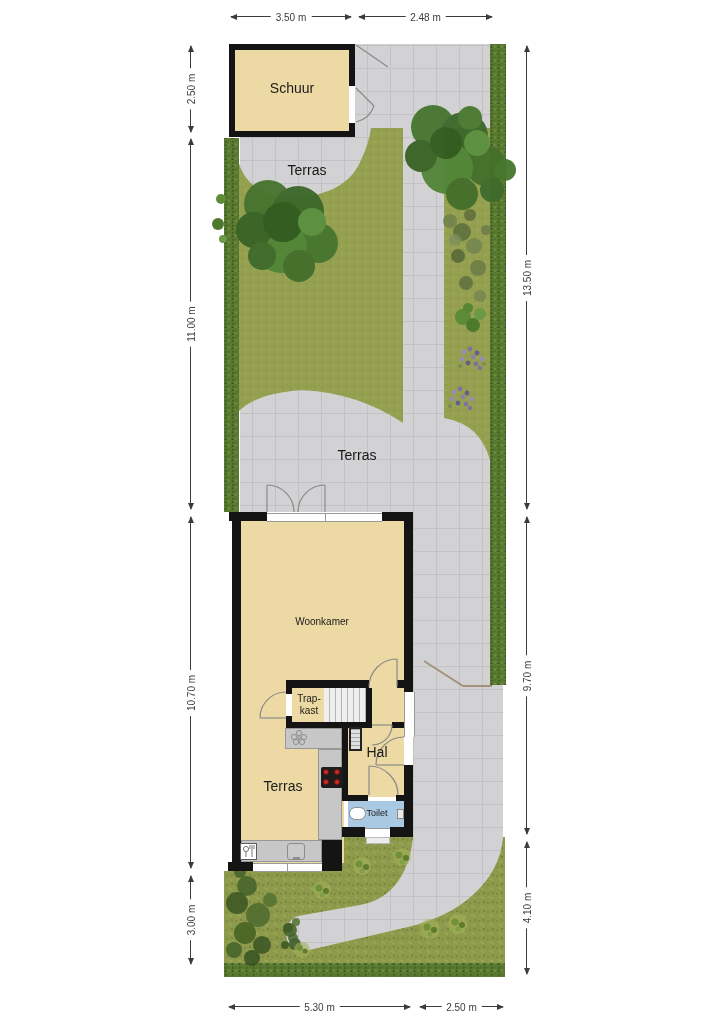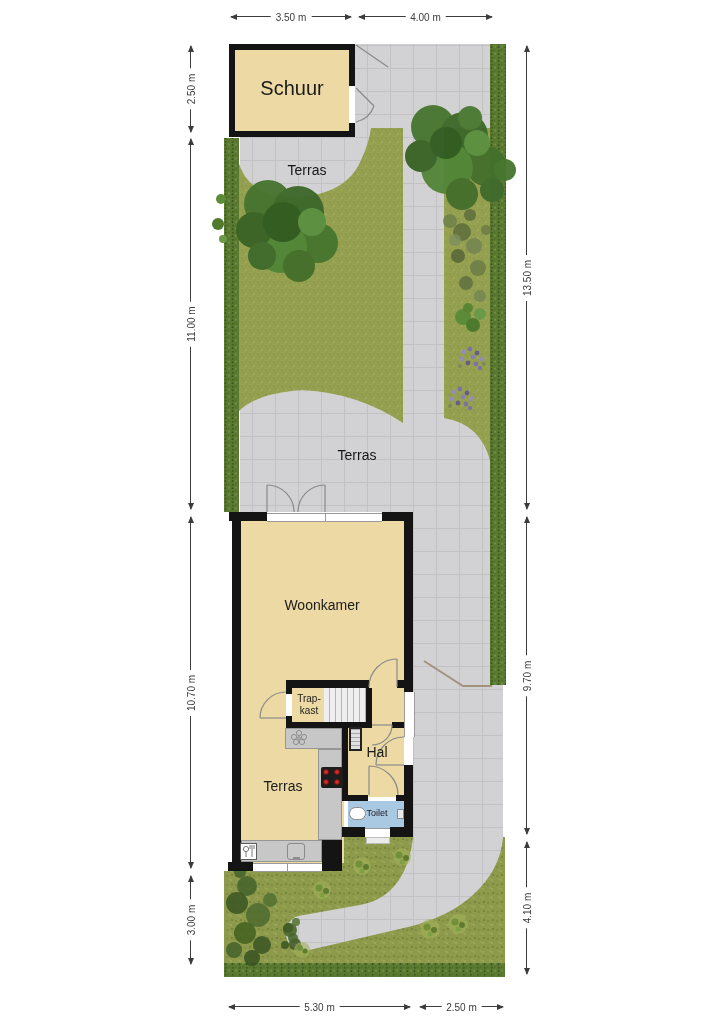--- a/index.html
+++ b/index.html
@@ -34,23 +34,23 @@
                border:1px solid #8b8b8b;box-sizing:border-box;}
   .dishwasher{position:absolute;left:240px;top:843px;width:17px;height:17px;background:#fff;
               border:1px solid #5c5c5c;box-sizing:border-box;}
   .sink-sq{position:absolute;left:287px;top:843px;width:18px;height:17px;background:#c9c9c9;
            border:1px solid #8b8b8b;border-radius:3px;box-sizing:border-box;}
   .sink-sq i{position:absolute;left:5px;top:13px;width:7px;height:2px;background:#8f8f8f;}
   .doorstep{position:absolute;left:366px;top:837px;width:24px;height:7px;background:#ececec;border:1px solid #bcbcbc;box-sizing:border-box;}
   
   .rlab{position:absolute;transform:translate(-50%,-50%);color:#1b1b1b;white-space:nowrap;
         text-align:center;line-height:1.15;}
-  .lab-big{font-size:20px;}
+  .lab-big{font-size:14px;}
   .lab-area{font-size:14px;color:#161616;}
-  .lab-room{font-size:14px;}
+  .lab-room{font-size:10px;margin-top:17px;}
   .lab-sm{font-size:14px;}
   .lab-xs{font-size:10px;}
   
   .dim{position:absolute;}
   .dim .dl{position:absolute;background:#3c3c3c;}
   .dim .lab{position:absolute;background:#fff;padding:0 5px;font-size:10px;color:#3c3c3c;white-space:nowrap;}
   .dim-h{height:14px;}
   .dim-h .dl{left:1px;right:1px;top:6px;height:1px;}
   .dim-h::before{content:"";position:absolute;left:0;top:4px;width:0;height:0;
       border-top:3px solid transparent;border-bottom:3px solid transparent;border-right:7px solid #3c3c3c;}
@@ -378,21 +378,21 @@
   <div class="rlab lab-sm" style="left:283px;top:786px;">Terras</div>
   <div class="rlab lab-sm" style="left:377px;top:752px;">Hal</div>
   <div class="rlab" style="left:377px;top:813px;font-size:9px;">Toilet</div>
 
   <div class="dim dim-h" style="left:230px;top:10px;width:122px;">
     <span class="dl"></span>
       <span class="lab">3.50 m</span>
     </div>
   <div class="dim dim-h" style="left:358px;top:10px;width:135px;">
     <span class="dl"></span>
-      <span class="lab">4.00 m</span>
+      <span class="lab">2.48 m</span>
     </div>
 
   <div class="dim dim-v" style="left:184px;top:45px;height:88px;">
     <span class="dl"></span>
       <span class="lab">2.50 m</span>
     </div>
   <div class="dim dim-v" style="left:184px;top:138px;height:372px;">
     <span class="dl"></span>
       <span class="lab">11.00 m</span>
     </div>

